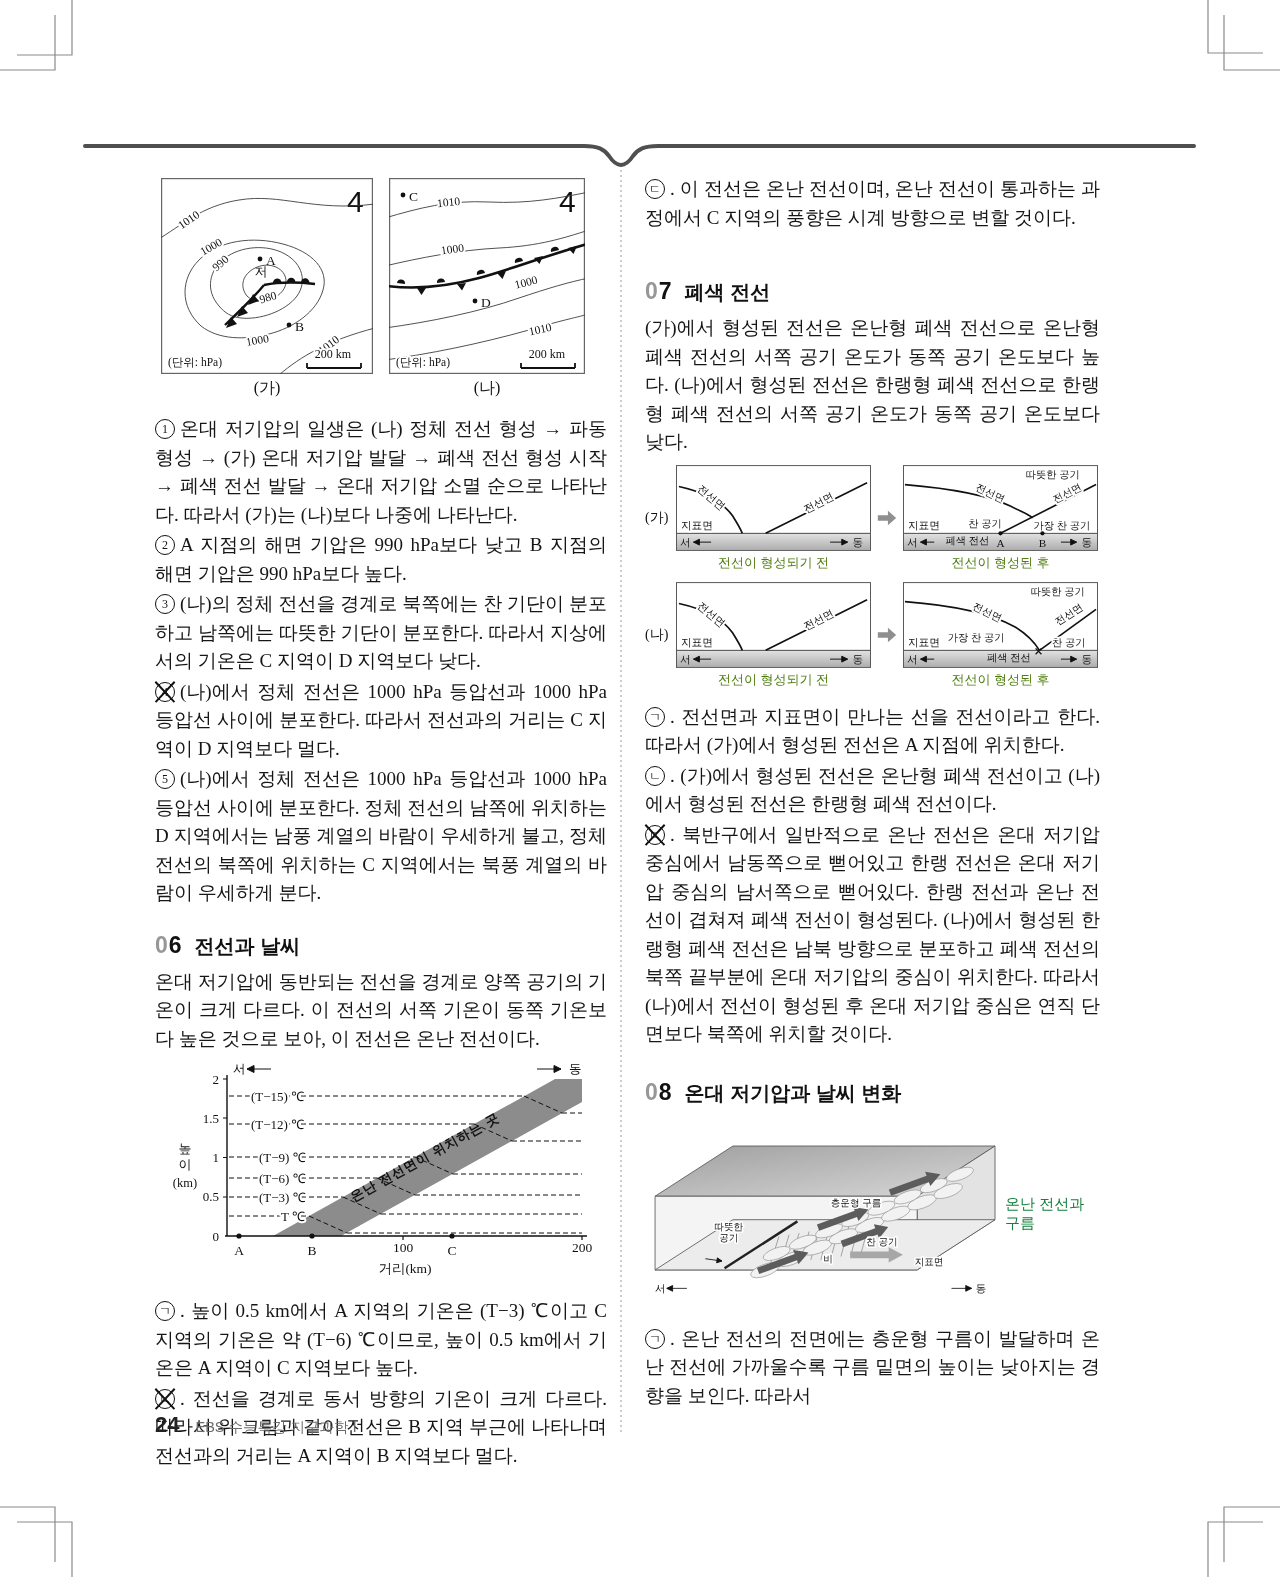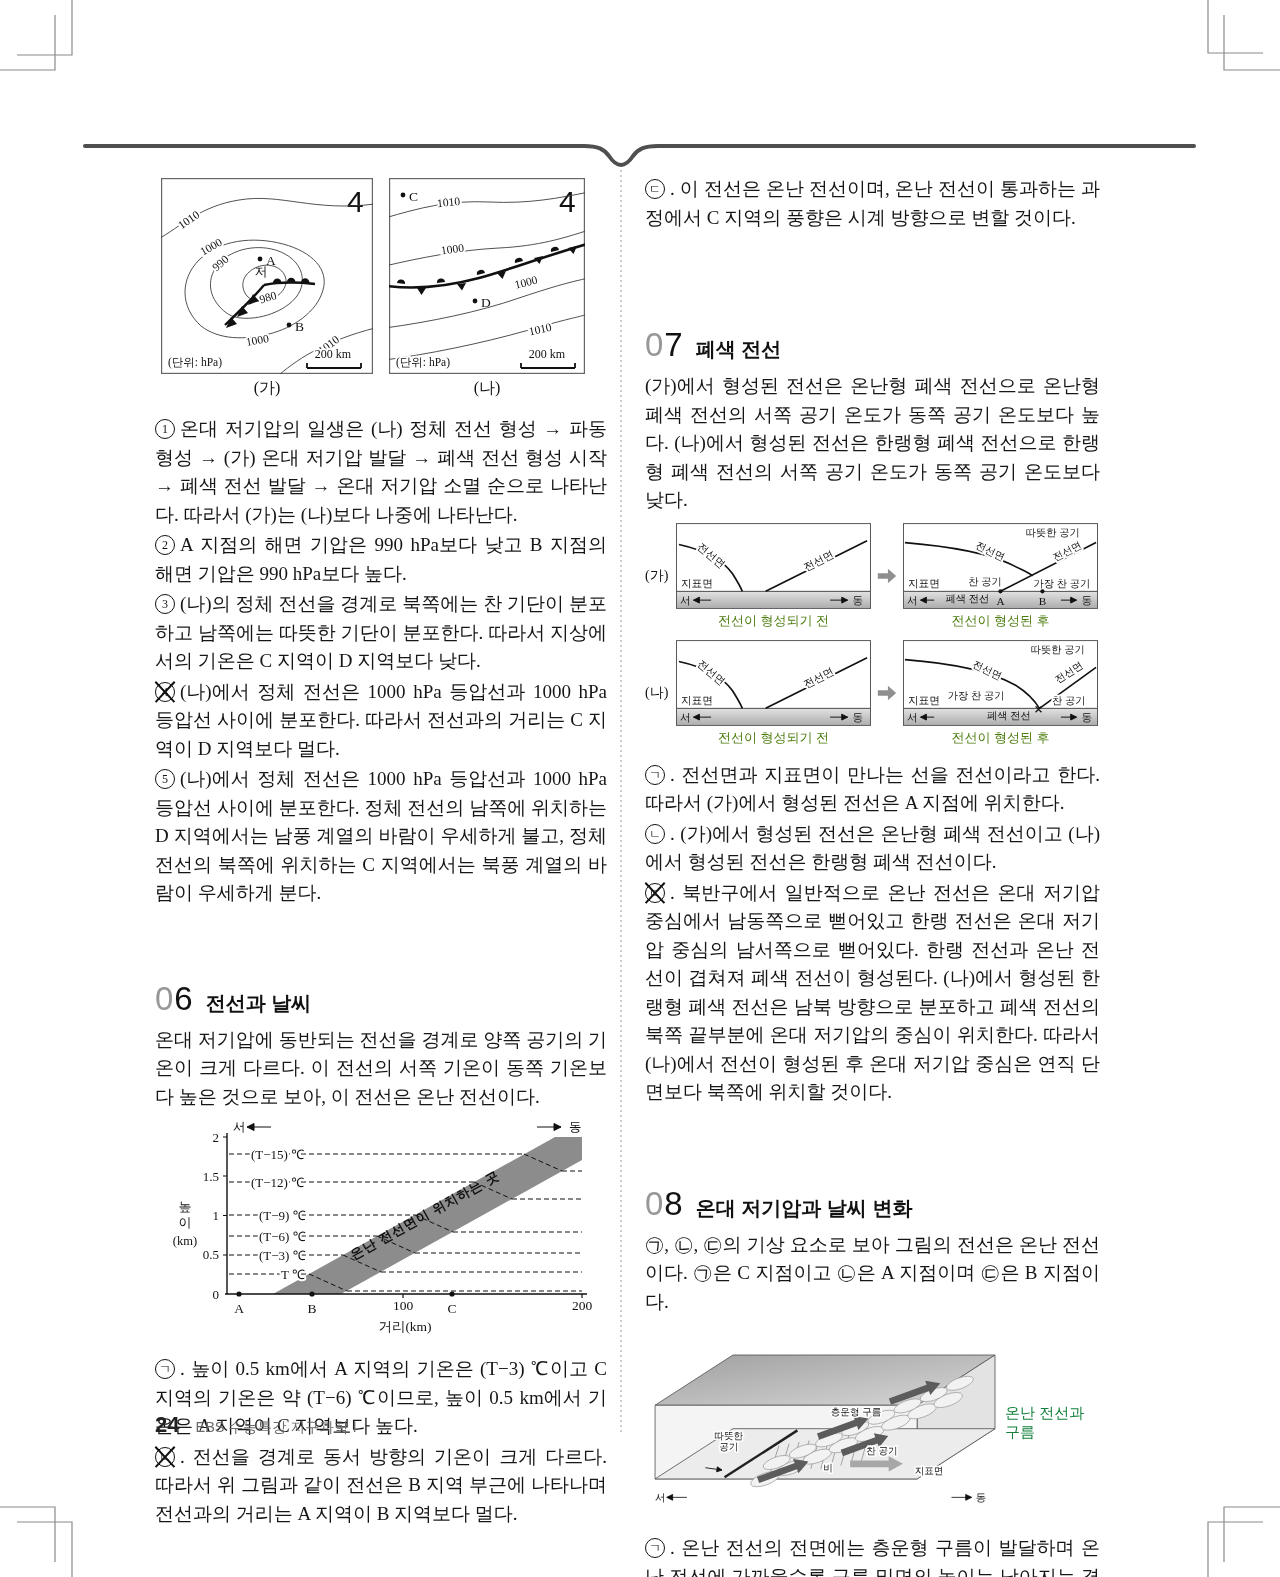--- a/index.html
+++ b/index.html
@@ -18,21 +18,21 @@
   .mkwrap{position:relative;display:inline-block;width:20px;height:20px;vertical-align:-4px;margin-right:5px;}
   .mk{position:absolute;inset:0;border:1.4px solid #111;border-radius:50%;
       font:12px/18px "Liberation Serif",serif;text-align:center;color:#111;}
   .mkwrap[data-crossed="true"]::before,
   .mkwrap[data-crossed="true"]::after{content:"";position:absolute;left:-4px;right:-4px;top:9px;height:1.7px;background:#111;}
   .mkwrap[data-crossed="true"]::before{transform:rotate(47deg);}
   .mkwrap[data-crossed="true"]::after{transform:rotate(-47deg);}
   .mks{font-family:"Liberation Serif",serif;}
   
   .sec-head{display:flex;align-items:baseline;gap:12px;margin:0;}
-  .sec-num{font-size:33px;font-weight:400;letter-spacing:1px;font-family:"Liberation Sans",sans-serif;margin-top:48px;}
+  .sec-num{font-size:23px;font-weight:700;letter-spacing:1px;font-family:"Liberation Sans",sans-serif;}
   .sec-num .g{color:#979797;}
   .sec-title{font-size:20px;font-weight:700;color:#111;}
   
   .figmaps{display:flex;gap:16px;padding-left:6px;}
   .figcol{display:flex;flex-direction:column;align-items:center;}
   .figcap{font-family:"Liberation Serif",serif;font-size:16px;color:#111;margin-top:4px;text-align:center;}
   .fig07row{display:flex;align-items:center;gap:5px;margin-top:8px;}
   .rowlab{font-family:"Liberation Serif",serif;font-size:14px;width:26px;flex:none;}
   .p7col{display:flex;flex-direction:column;align-items:center;}
   .p7cap{font-size:13px;color:#4d7c0f;margin-top:3px;}
@@ -336,21 +336,20 @@
     <div style="margin-top:14px">
       <p class="ans"><span class="mkwrap" data-crossed="false"><span class="mk">ㄱ</span></span><span class="mks">.</span> <span>전선면과 지표면이 만나는 선을 전선이라고 한다. 따라서 (가)에서 형성된 전선은 A 지점에 위치한다.</span></p>
       <p class="ans"><span class="mkwrap" data-crossed="false"><span class="mk">ㄴ</span></span><span class="mks">.</span> <span>(가)에서 형성된 전선은 온난형 폐색 전선이고 (나)에서 형성된 전선은 한랭형 폐색 전선이다.</span></p>
       <p class="ans"><span class="mkwrap" data-crossed="true"><span class="mk">ㄷ</span></span><span class="mks">.</span> <span>북반구에서 일반적으로 온난 전선은 온대 저기압 중심에서 남동쪽으로 뻗어있고 한랭 전선은 온대 저기압 중심의 남서쪽으로 뻗어있다. 한랭 전선과 온난 전선이 겹쳐져 폐색 전선이 형성된다. (나)에서 형성된 한랭형 폐색 전선은 남북 방향으로 분포하고 폐색 전선의 북쪽 끝부분에 온대 저기압의 중심이 위치한다. 따라서 (나)에서 전선이 형성된 후 온대 저기압 중심은 연직 단면보다 북쪽에 위치할 것이다.</span></p>
     </div>
 
     <h2 class="sec-head" style="margin-top:30px">
       <span class="sec-num"><span class="g">0</span><span>8</span></span>
       <span class="sec-title">온대 저기압과 날씨 변화</span>
     </h2>
-    <p class="ans" style="margin-top:8px">㉠, ㉡, ㉢의 기상 요소로 보아 그림의 전선은 온난 전선이다. ㉠은 C 지점이고 ㉡은 A 지점이며 ㉢은 B 지점이다.</p>
 
     <div style="margin-top:6px;display:flex;flex-direction:row;align-items:center">
       <svg width="430" height="200" viewBox="0 0 430 200">
         <defs>
           <linearGradient id="gTop" x1="0" y1="0" x2="1" y2="1">
               <stop offset="0" stop-color="#9f9f9f"></stop>
               <stop offset="1" stop-color="#d8d8d8"></stop>
             </linearGradient>
         </defs>
 

